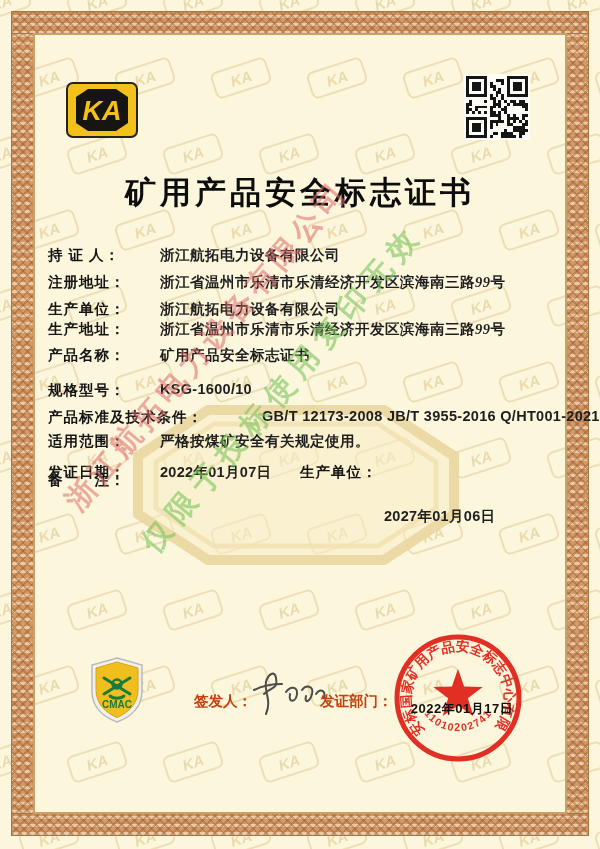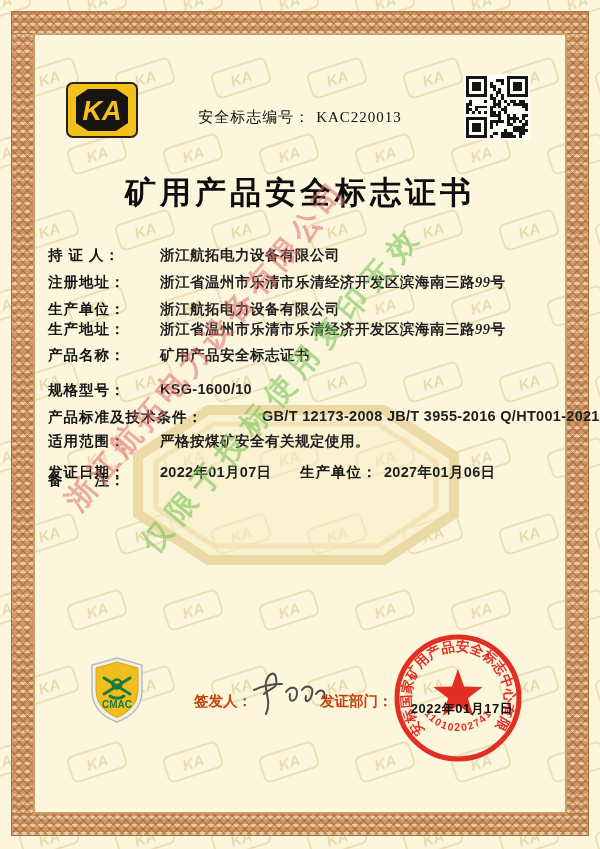--- a/index.html
+++ b/index.html
@@ -46,21 +46,21 @@
          font:900 31px "Liberation Serif","DejaVu Serif",serif;color:#0d0d0d;letter-spacing:4px;}
 
   
   .row{position:absolute;left:12px;right:4px;height:22px;white-space:nowrap;}
   .lbl{position:absolute;left:0;font:700 14.5px "Liberation Sans","DejaVu Sans",sans-serif;color:#141414;letter-spacing:1px;}
   .val{position:absolute;left:112px;font:600 14.5px "Liberation Serif","DejaVu Serif",serif;color:#1e1e1e;}
   .val.kai{font-style:oblique 8deg;letter-spacing:.5px;}
   .val.hei{font:700 14.5px "Liberation Sans","DejaVu Sans",sans-serif;letter-spacing:.3px;}
   .val.wide{left:214px;}
   .sp-exp-lbl{left:252px;}
-  .sp-exp-val{left:336px;}
+  .sp-exp-val{left:336px;margin-top:44px;}
 
   
   .statement{position:absolute;left:8px;width:512px;top:528px;margin:0;text-align:justify;text-indent:2em;
              font:700 13.5px "Liberation Serif","DejaVu Serif",serif;color:#161616;line-height:19px;letter-spacing:.3px;}
 
   
   .cmac{position:absolute;left:52px;top:620px;width:58px;height:68px;}
   .signer-label,.dept-label{position:absolute;top:656px;font:700 14.5px "Liberation Sans","DejaVu Sans",sans-serif;color:#c2410c;}
   .signer-label{left:158px;}
   .dept-label{left:284px;}
@@ -179,21 +179,20 @@
   <div class="inner-line"></div>
 
   <div class="content">
 
     <div class="ka-logo">
       <svg viewBox="0 0 68 52">
         <path d="M8 13 L20 5 H48 L60 13 V39 L48 47 H20 L8 39 Z" fill="#171512"></path>
         <text x="34" y="36" text-anchor="middle" font-family="Liberation Sans, DejaVu Sans, sans-serif" font-style="italic" font-weight="900" font-size="27" fill="#f3c11a">KA</text>
       </svg>
     </div>
-    <div class="mark-number"><span>安全标志编号：</span><span style="margin-left:6px;">KAC220013</span></div>
     <div class="qr">
         <div class="qr-grid" id="qrGrid">
           <div class="qm on"></div>
           <div class="qm on"></div>
           <div class="qm on"></div>
           <div class="qm on"></div>
           <div class="qm on"></div>
           <div class="qm on"></div>
           <div class="qm on"></div>
           <div class="qm"></div>

